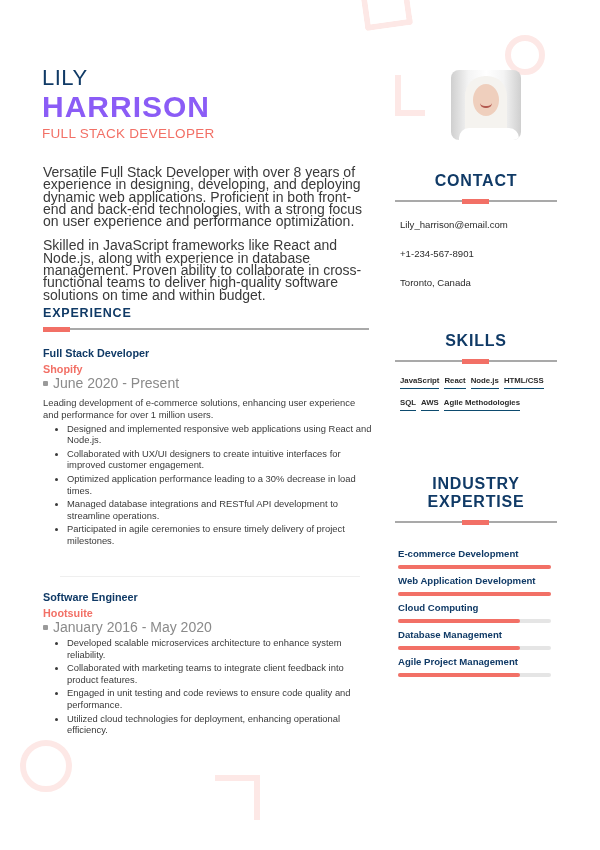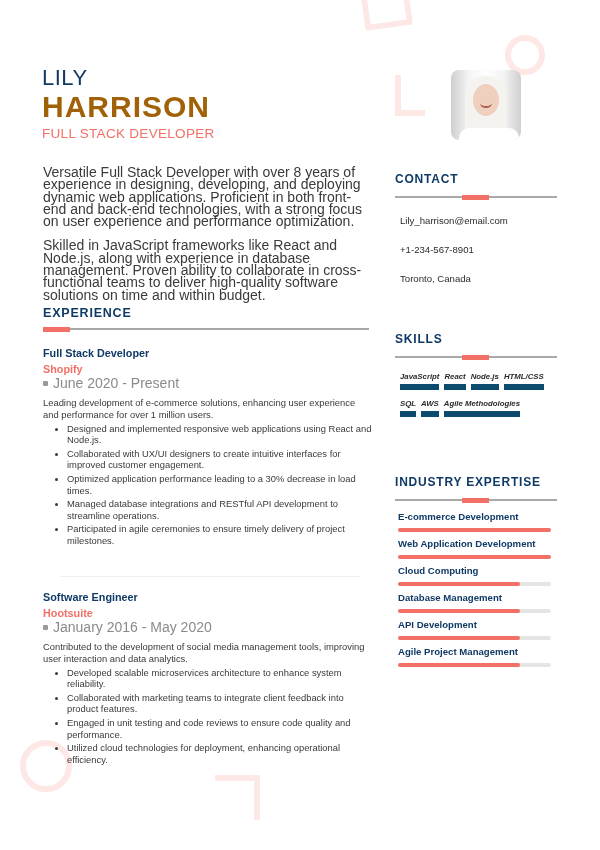--- a/index.html
+++ b/index.html
@@ -9,21 +9,21 @@
   .deco { position: absolute; border: 6px solid #fde8e6; pointer-events: none; }
   .deco-1 { left: 362px; top: -20px; width: 48px; height: 48px; border-top: none; border-radius: 0 0 4px 4px; transform: rotate(-8deg); }
   .deco-2 { left: 505px; top: 35px; width: 40px; height: 40px; border-radius: 50%; }
   .deco-3 { left: 395px; top: 75px; width: 6px; height: 40px; border: none; background: #fde8e6; }
   .deco-4 { left: 395px; top: 110px; width: 30px; height: 6px; border: none; background: #fde8e6; }
   .deco-5 { left: 20px; top: 740px; width: 52px; height: 52px; border-radius: 50%; }
   .deco-6 { left: 215px; top: 775px; width: 45px; height: 45px; border-left: none; border-bottom: none; }
 
   .header { position: absolute; left: 42px; top: 66px; }
   .first-name { font-size: 22px; color: #103a66; letter-spacing: 0.5px; line-height: 24px; }
-  .last-name { font-size: 30px; font-weight: bold; color: #a16207; letter-spacing: 1px; line-height: 34px; }
+  .last-name { font-size: 30px; font-weight: bold; color: #8b5cf6; letter-spacing: 1px; line-height: 34px; }
   .job-title { font-size: 13.5px; color: #f27066; letter-spacing: 0.3px; margin-top: 2px; }
 
   .photo { position: absolute; left: 451px; top: 70px; width: 70px; height: 70px; border-radius: 8px;
     background: radial-gradient(circle at 50% 35%, #f3d9c9 0 16px, transparent 17px),
                 linear-gradient(90deg, #cfcfcf 0%, #f4f4f4 25%, #ffffff 50%, #f4f4f4 75%, #cfcfcf 100%); overflow: hidden; }
   .photo-hair { position: absolute; left: 14px; top: 6px; width: 42px; height: 64px; background: #f5f3ef; border-radius: 20px 20px 4px 4px; }
   .photo-face { position: absolute; left: 22px; top: 14px; width: 26px; height: 32px; background: #efcfbd; border-radius: 50%; }
   .photo-smile { position: absolute; left: 29px; top: 33px; width: 12px; height: 5px; border-bottom: 2px solid #b35a50; border-radius: 0 0 6px 6px; }
   .photo-shirt { position: absolute; left: 8px; top: 58px; width: 60px; height: 20px; background: #ffffff; border-radius: 10px 10px 0 0; }
 
@@ -43,35 +43,35 @@
   .job-date { font-size: 14px; color: #8a8a8a; display: flex; align-items: center; }
   .cal-icon { display: inline-block; width: 5px; height: 5px; background: #9a9a9a; margin-right: 5px; border-radius: 1px; }
   .job-desc { font-size: 9.4px; color: #3a3a3a; line-height: 11.8px; margin-top: 6px; }
   .bullets { list-style: none; margin-top: 2px; padding-left: 12px; }
   .bullets li { font-size: 9.4px; color: #3a3a3a; line-height: 11.6px; position: relative; padding-left: 12px; margin-bottom: 2px; }
   .bullets li::before { content: ""; position: absolute; left: 0; top: 5px; width: 3px; height: 3px; background: #3a3a3a; border-radius: 50%; }
 
   .job-divider { position: absolute; left: 60px; top: 576px; width: 300px; height: 1px; background: #efefef; }
 
   .side-section { position: absolute; left: 395px; width: 162px; }
-  .side-title { text-align: left; font-size: 12px; }
+  .side-title { text-align: center; font-size: 16px; }
   .side-rule { position: relative; height: 2px; background: #a9a9a9; margin-top: 10px; }
   .side-rule .accent { position: absolute; left: 67px; top: -1.5px; width: 27px; height: 5px; background: #f27066; }
 
   .contact { top: 172px; }
   .contact-item { font-size: 9.6px; color: #2b2b2b; margin-left: 5px; }
   .contact-item.email { margin-top: 17px; }
   .contact-item + .contact-item { margin-top: 18px; }
 
   .skills { top: 332px; }
   .skills-list { display: flex; flex-wrap: wrap; margin-top: 14px; margin-left: 5px; width: 150px; }
-  .skill-tag { font-size: 7.8px; font-weight: bold; color: #2b2b2b; padding-bottom: 3px; border-bottom: 6px solid #0c4a6e; margin-right: 5px; margin-bottom: 9px; font-style: italic; }
+  .skill-tag { font-size: 7.8px; font-weight: bold; color: #2b2b2b; padding-bottom: 3px; border-bottom: 1px solid #0c4a6e; margin-right: 5px; margin-bottom: 9px; }
 
   .expertise { top: 475px; }
-  .exp-list { margin-top: 10px; margin-left: 3px; }
+  .exp-list { margin-top: 25px; margin-left: 3px; }
   .exp-item { margin-bottom: 6px; }
   .exp-name { font-size: 9.6px; font-weight: bold; color: #103a66; }
   .exp-bar { position: relative; width: 153px; height: 4px; background: #e5e5e5; border-radius: 2px; margin-top: 6px; }
   .exp-fill { position: absolute; left: 0; top: 0; height: 4px; background: #f27066; border-radius: 2px; }
 </style>
 </head>
 <body>
 
 <div class="deco deco-1"></div>
 <div class="deco deco-2"></div>
@@ -122,21 +122,20 @@
 
 <div class="job-divider"></div>
 
 <div class="job job-2">
   <div class="job-role">Software Engineer</div>
   <div class="job-company">Hootsuite</div>
   <div class="job-date">
     <span class="cal-icon"></span>
     <span>January 2016 - May 2020</span>
   </div>
-  <div class="job-desc">Contributed to the development of social media management tools, improving user interaction and data analytics.</div>
   <ul class="bullets">
     <li>Developed scalable microservices architecture to enhance system reliability.</li>
     <li>Collaborated with marketing teams to integrate client feedback into product features.</li>
     <li>Engaged in unit testing and code reviews to ensure code quality and performance.</li>
     <li>Utilized cloud technologies for deployment, enhancing operational efficiency.</li>
   </ul>
 </div>
 
 <div class="side-section contact">
   <div class="section-title side-title">CONTACT</div>
@@ -188,25 +187,19 @@
           <div class="exp-fill" style="width: 80%;"></div>
         </div>
     </div>
     <div class="exp-item">
       <div class="exp-name">Database Management</div>
       <div class="exp-bar">
           <div class="exp-fill" style="width: 80%;"></div>
         </div>
     </div>
     <div class="exp-item">
-      <div class="exp-name">API Development</div>
+      <div class="exp-name">Agile Project Management</div>
       <div class="exp-bar">
           <div class="exp-fill" style="width: 80%;"></div>
         </div>
     </div>
-    <div class="exp-item">
-      <div class="exp-name">Agile Project Management</div>
-      <div class="exp-bar">
-          <div class="exp-fill" style="width: 80%;"></div>
-        </div>
-    </div>
   </div>
 </div>
 
 </body></html>

